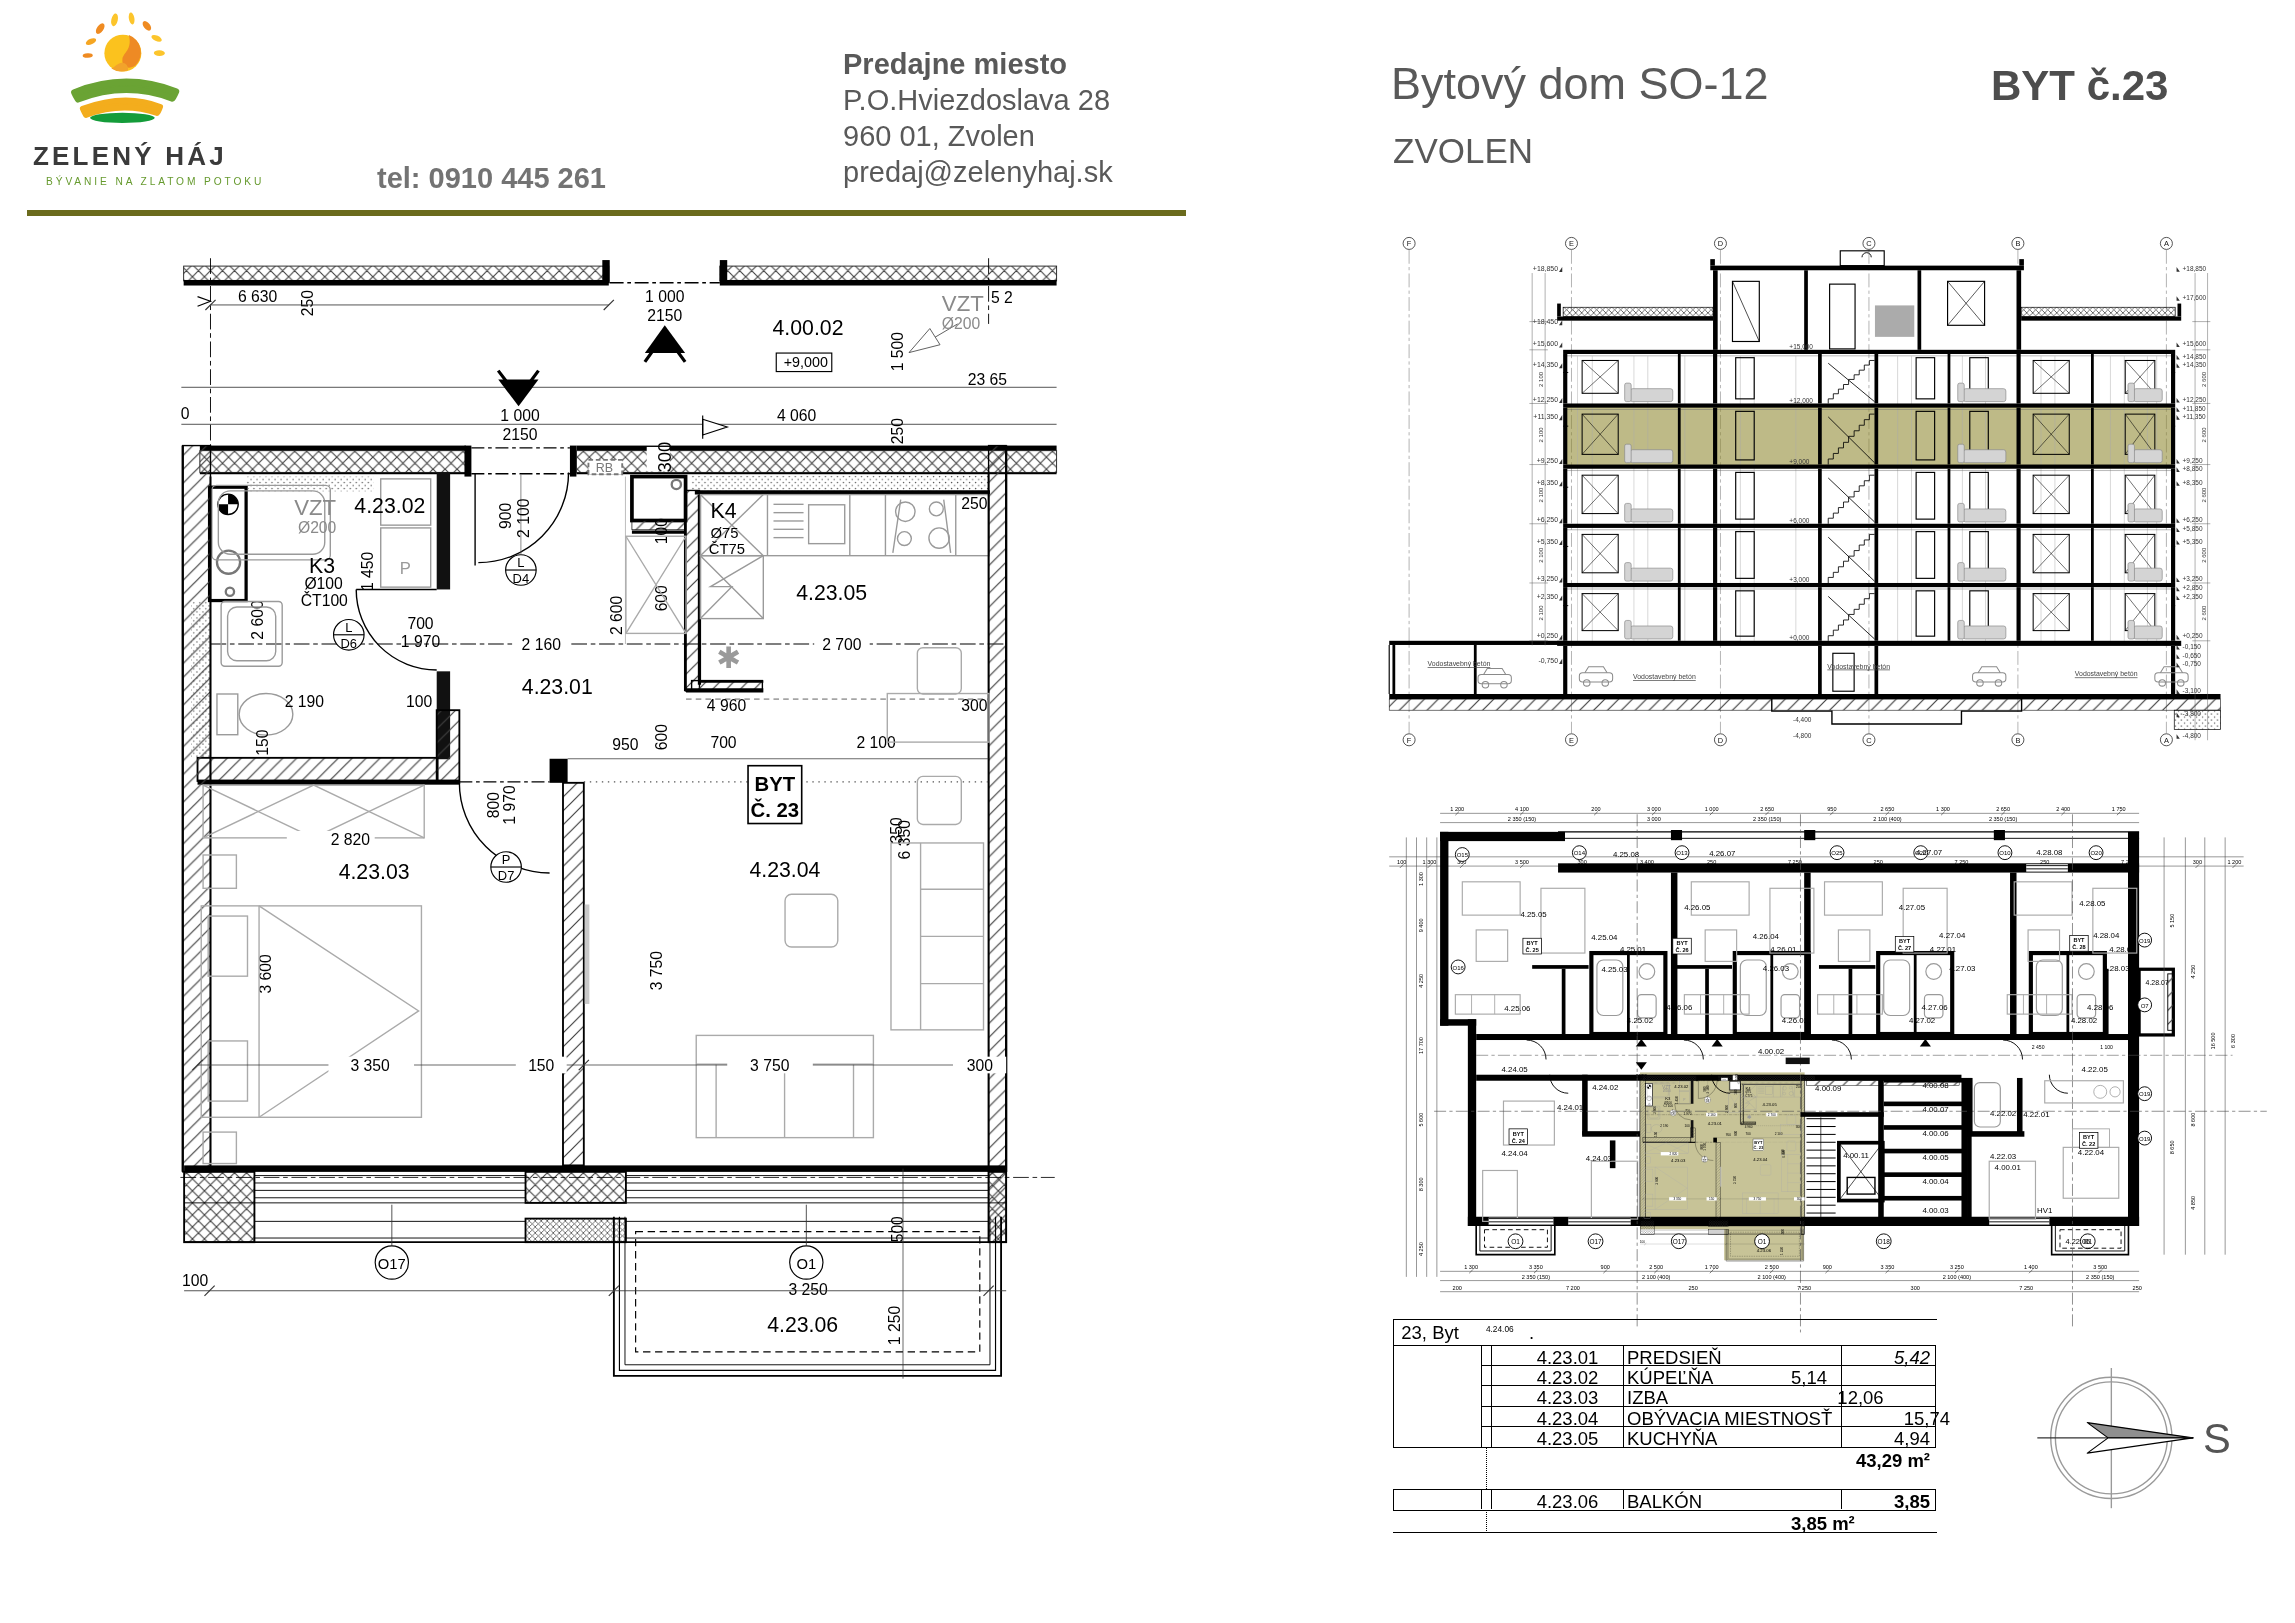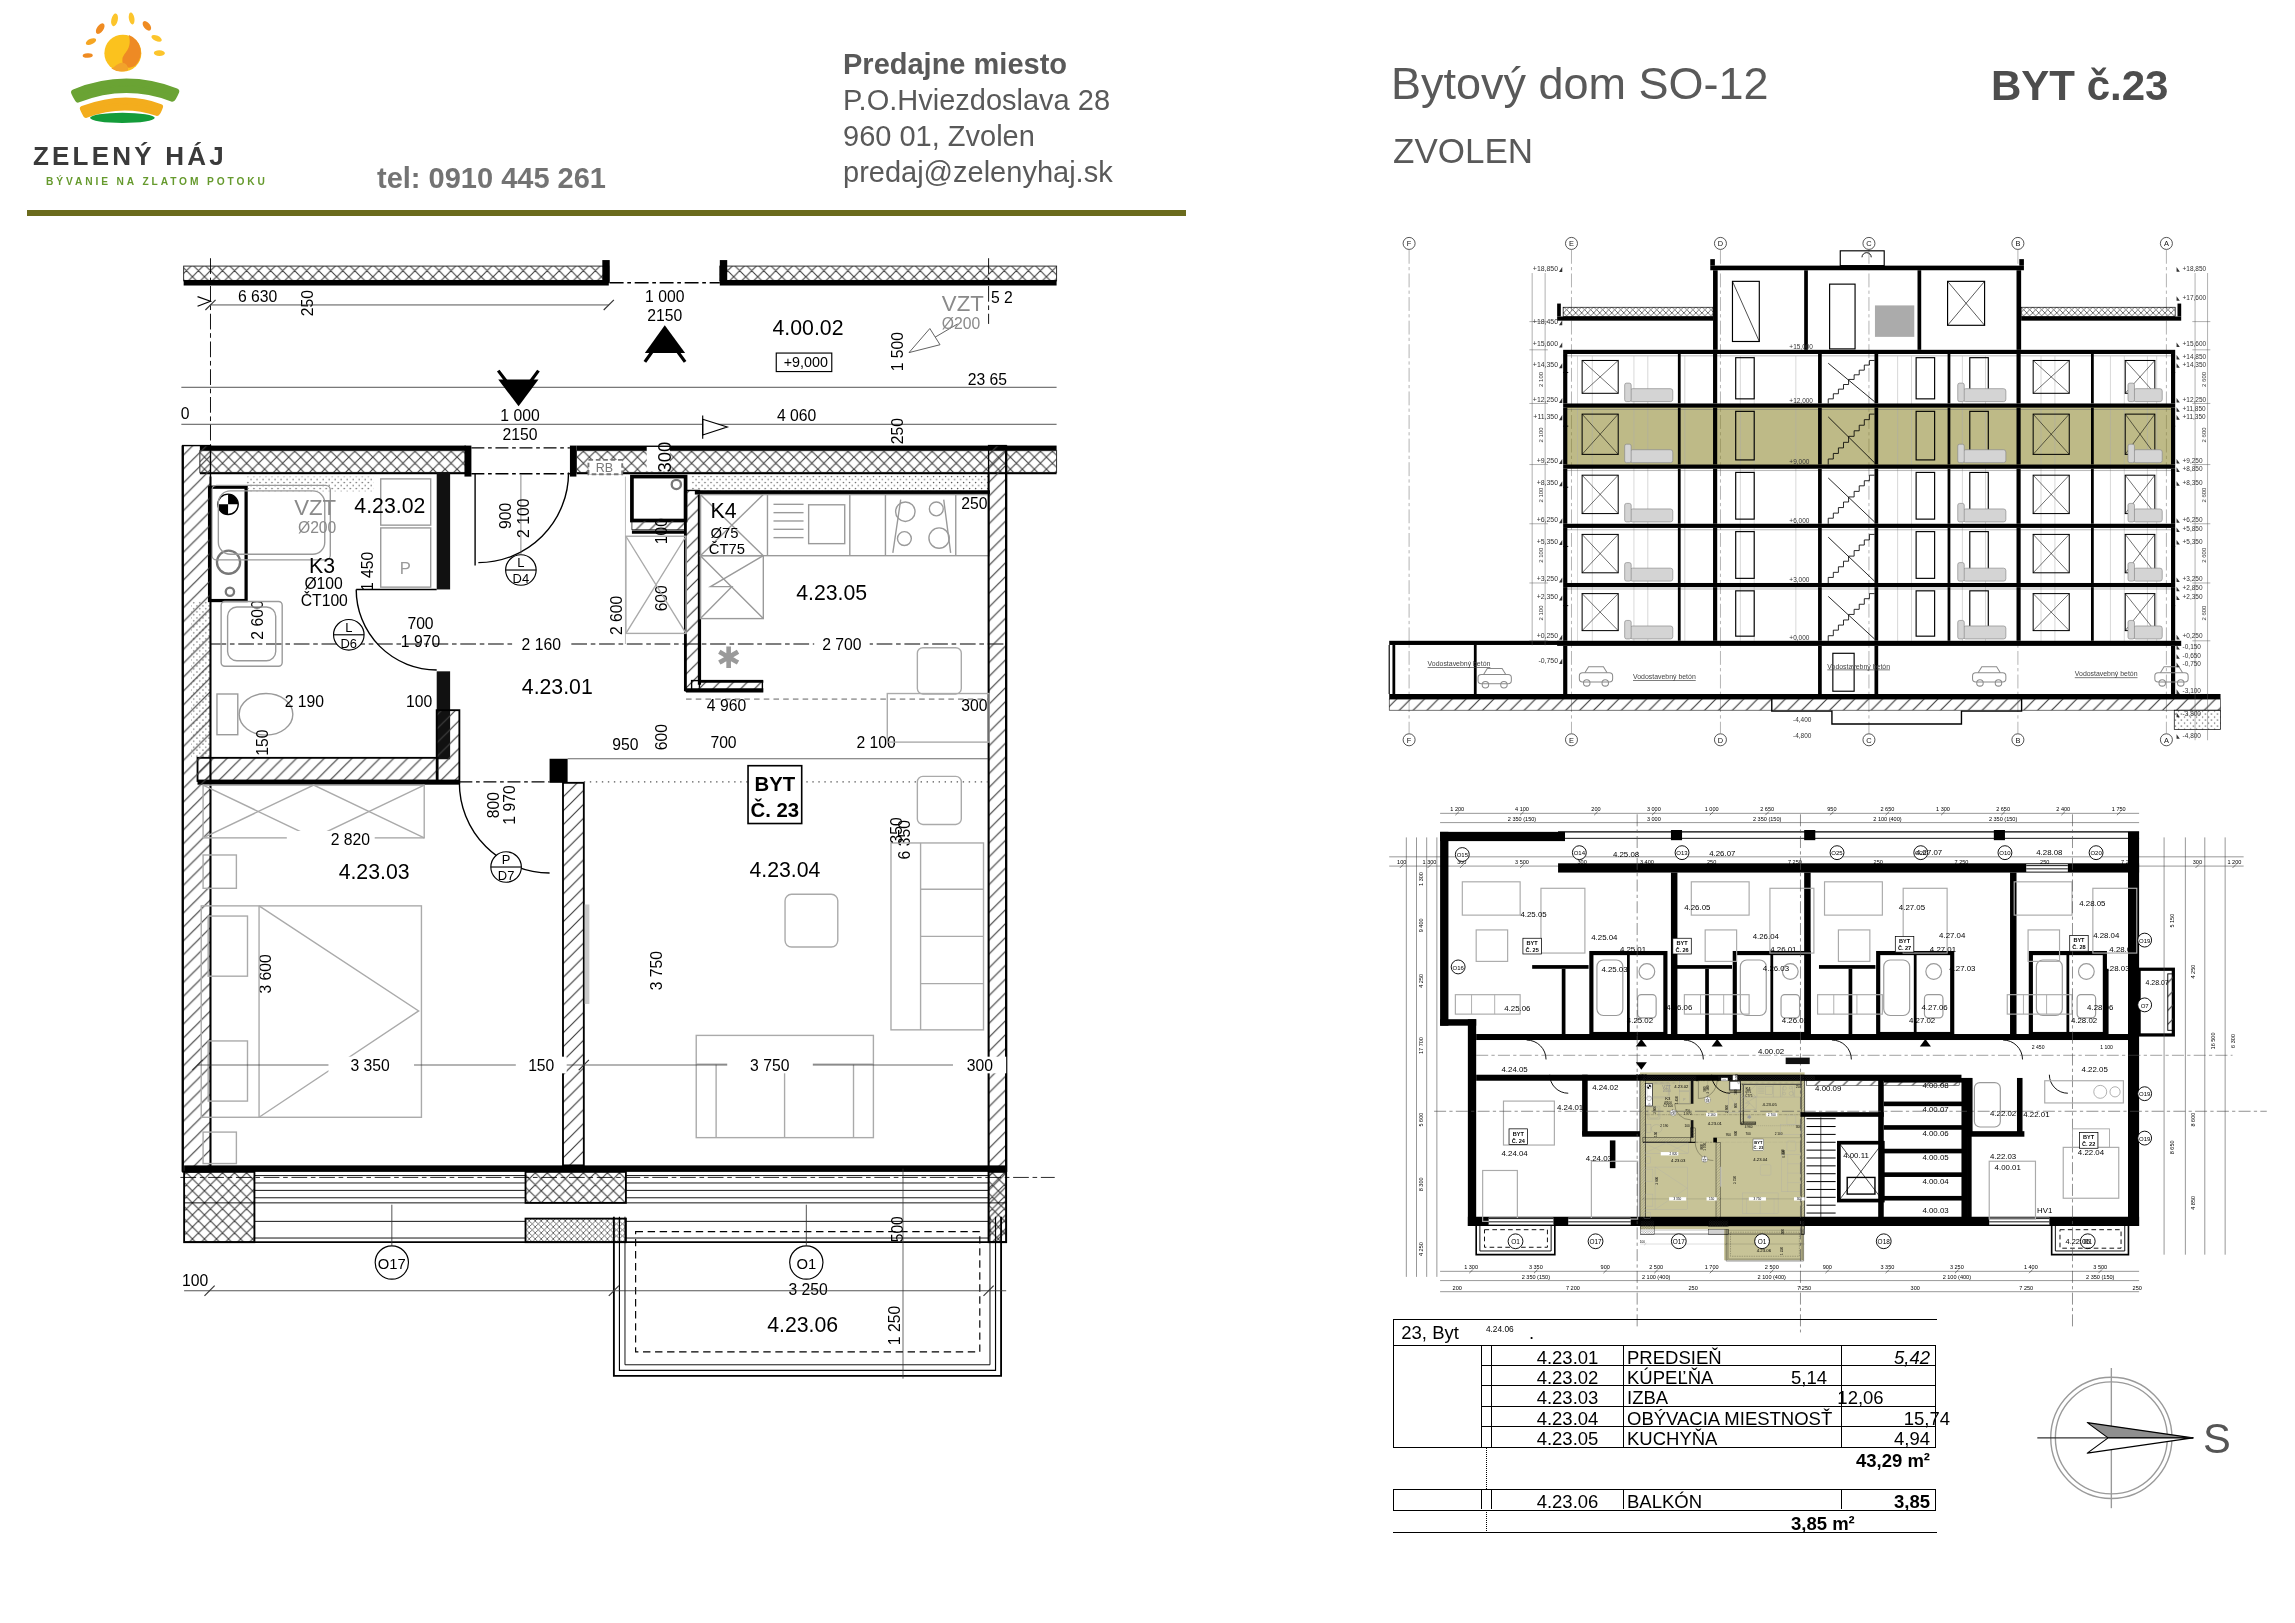--- a/index.html
+++ b/index.html
@@ -24,21 +24,21 @@
       <ellipse cx="196" cy="90" rx="6" ry="12" transform="rotate(65 196 90)" fill="#f5a623"></ellipse>
       <ellipse cx="189" cy="120" rx="5" ry="11" transform="rotate(88 189 120)" fill="#ef8b22"></ellipse>
     </g>
 
     <path d="M160 200 q110 -45 220 -2 q-6 14 -8 15 q-102 -38 -204 2 q-5 -8 -8 -15z" fill="#6aa334" stroke="#6aa334" stroke-width="14" stroke-linejoin="round" stroke-linecap="round"></path>
     <path d="M178 235 q92 -34 168 -4 q-4 12 -7 14 q-74 -26 -154 4 q-4 -7 -7 -14z" fill="#f3ad1d" stroke="#f3ad1d" stroke-width="12" stroke-linejoin="round" stroke-linecap="round"></path>
     <ellipse cx="264" cy="255" rx="70" ry="11" fill="#149c3a"></ellipse>
   </g>
 </svg>
 <div class="abs" style="left:33px;top:141px;font-size:26px;font-weight:bold;letter-spacing:3.2px;color:#3a3a3a;">ZELENÝ HÁJ</div>
-<div class="abs" style="left:46px;top:176px;font-size:10.2px;font-weight:bold;letter-spacing:2.9px;color:#669a2e;">BÝVANIE NA ZLATOM POTOKU</div>
+<div class="abs" style="left:46px;top:176px;font-size:10.2px;font-weight:normal;letter-spacing:2.9px;color:#669a2e;">BÝVANIE NA ZLATOM POTOKU</div>
 <div class="abs" style="left:377px;top:162px;font-size:29px;font-weight:bold;color:#737373;">tel: 0910 445 261</div>
 <div class="abs" style="left:843px;top:46px;font-size:29px;color:#595959;line-height:36px;">
   <div style="font-weight:bold;">Predajne miesto</div>
   <div>P.O.Hviezdoslava 28</div>
   <div>960 01, Zvolen</div>
   <div>predaj@zelenyhaj.sk</div>
 </div>
 <div class="abs" style="left:27px;top:210px;width:1159px;height:6px;background:#6b6b1d;"></div>
 <div class="abs" style="left:1391px;top:58px;font-size:45px;color:#595959;">Bytový dom SO-12</div>
 <div class="abs" style="left:1393px;top:131px;font-size:35px;color:#595959;">ZVOLEN</div>

